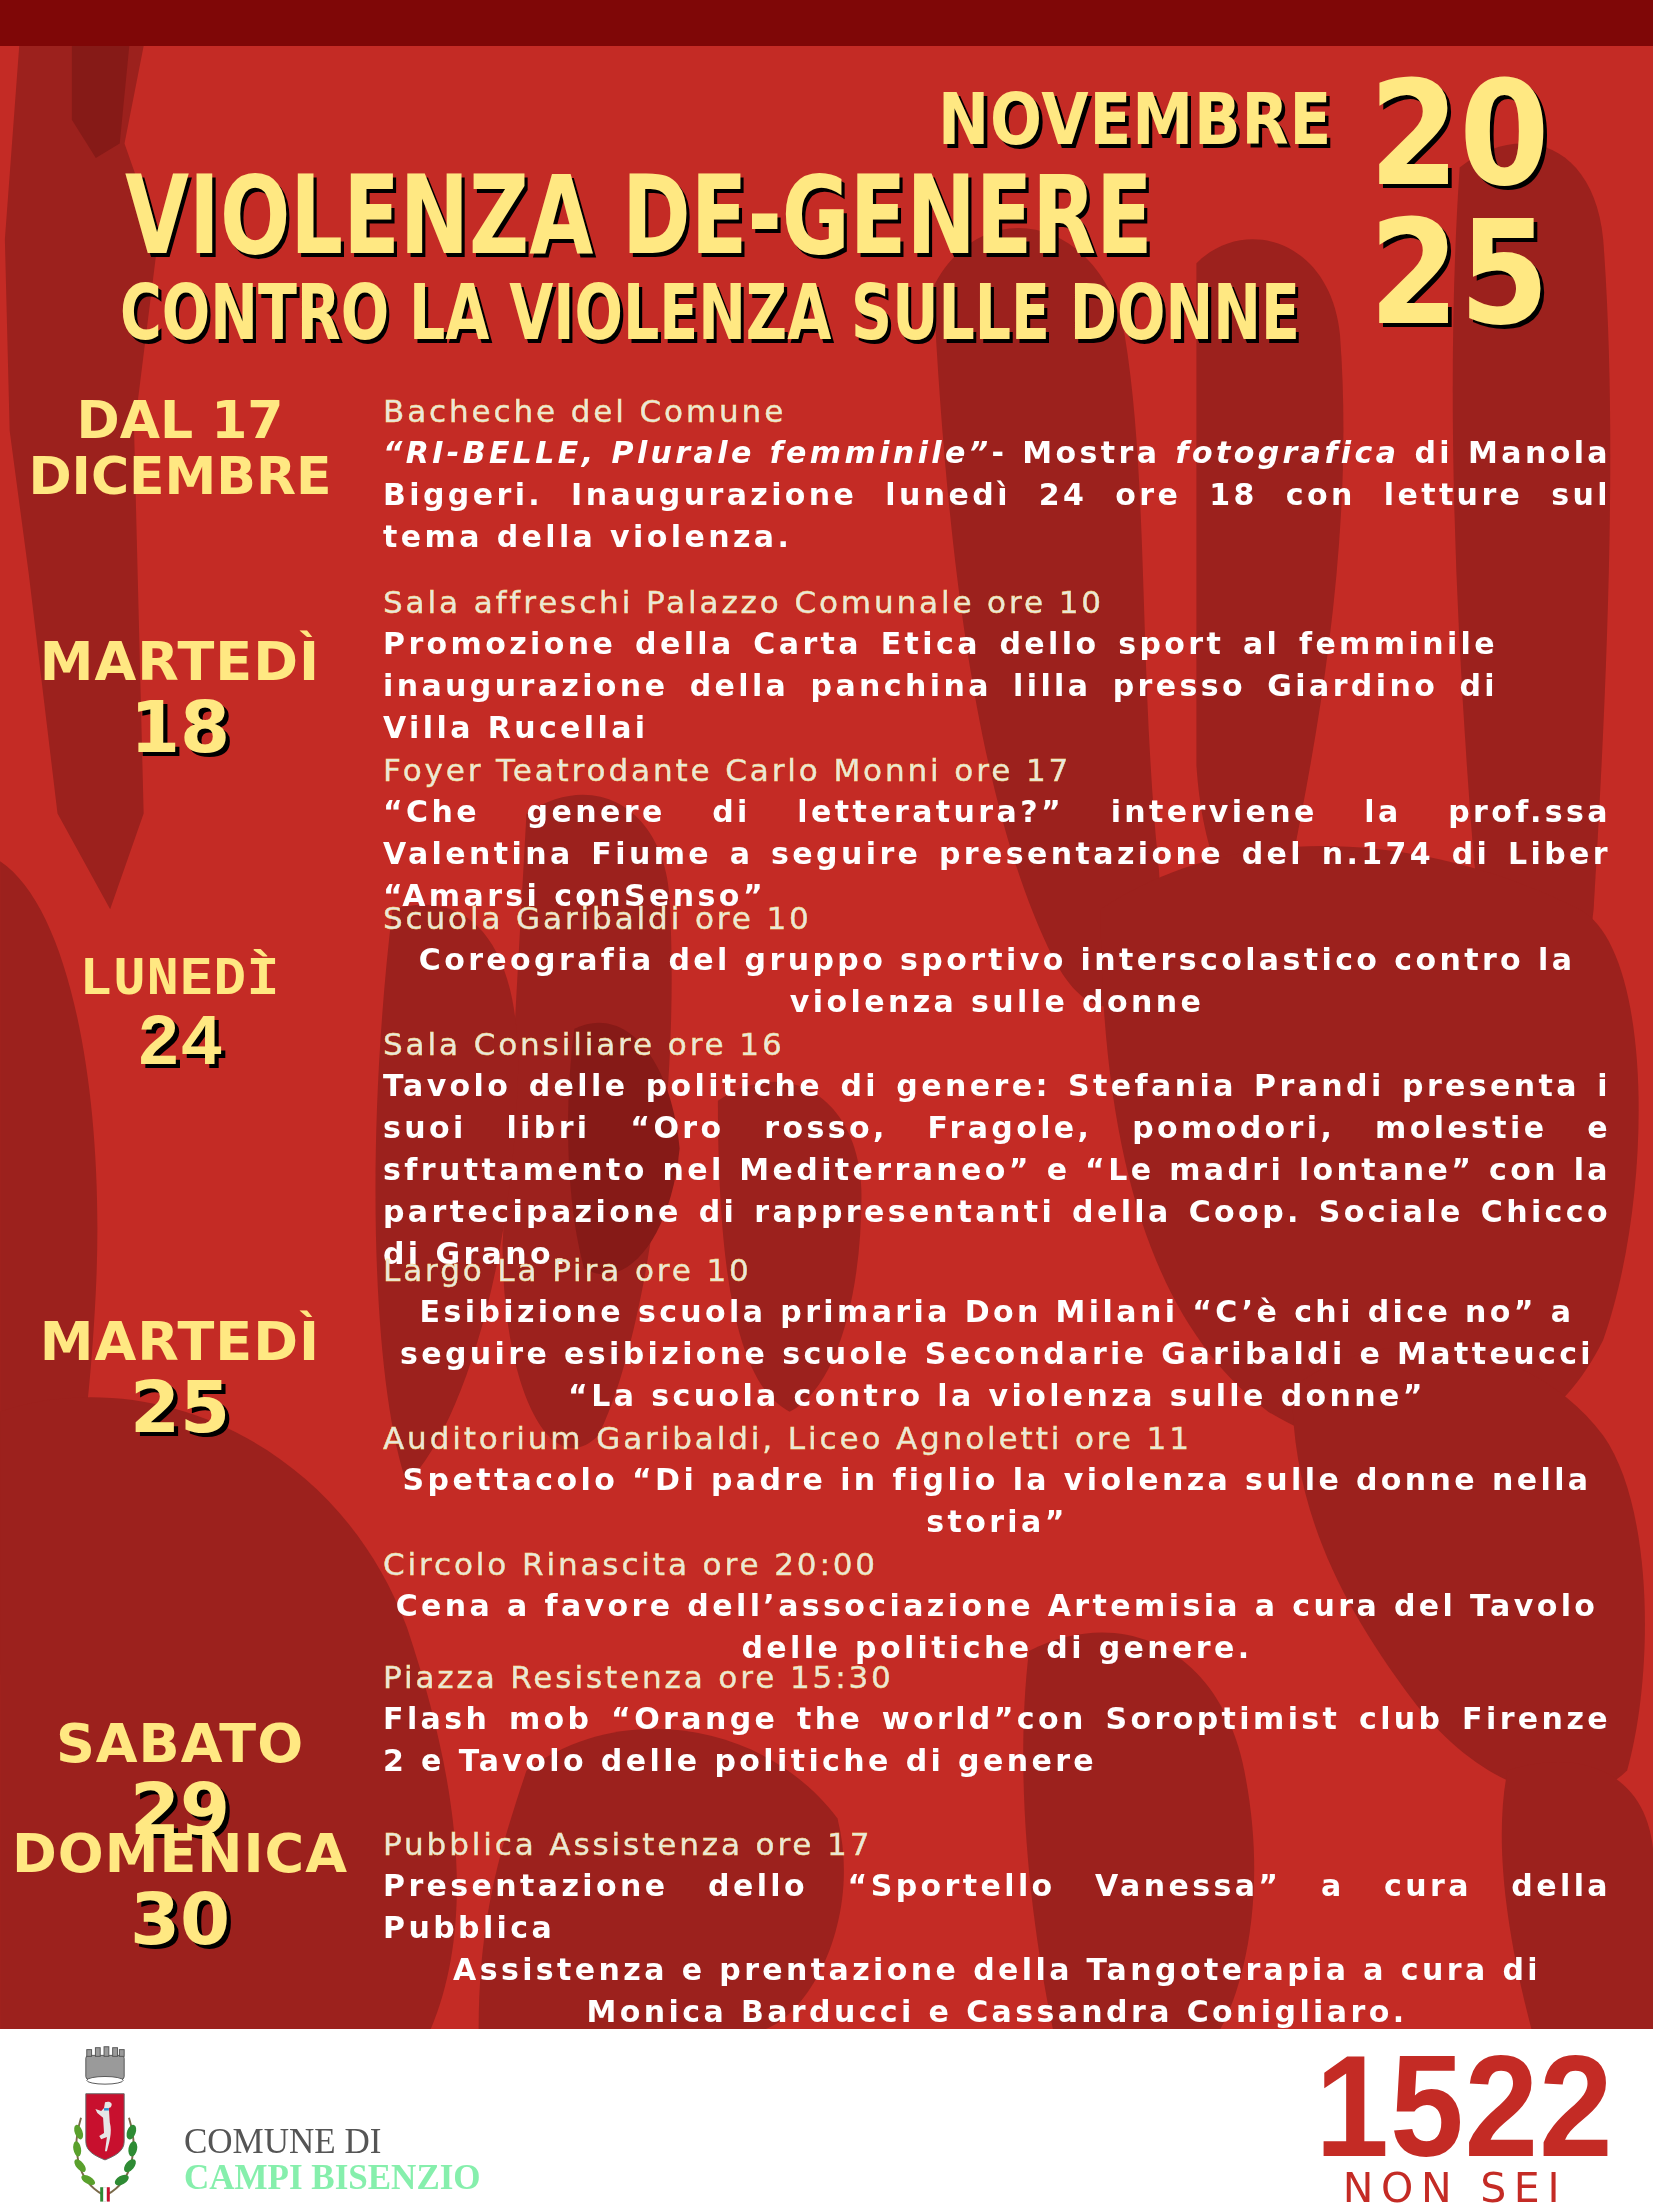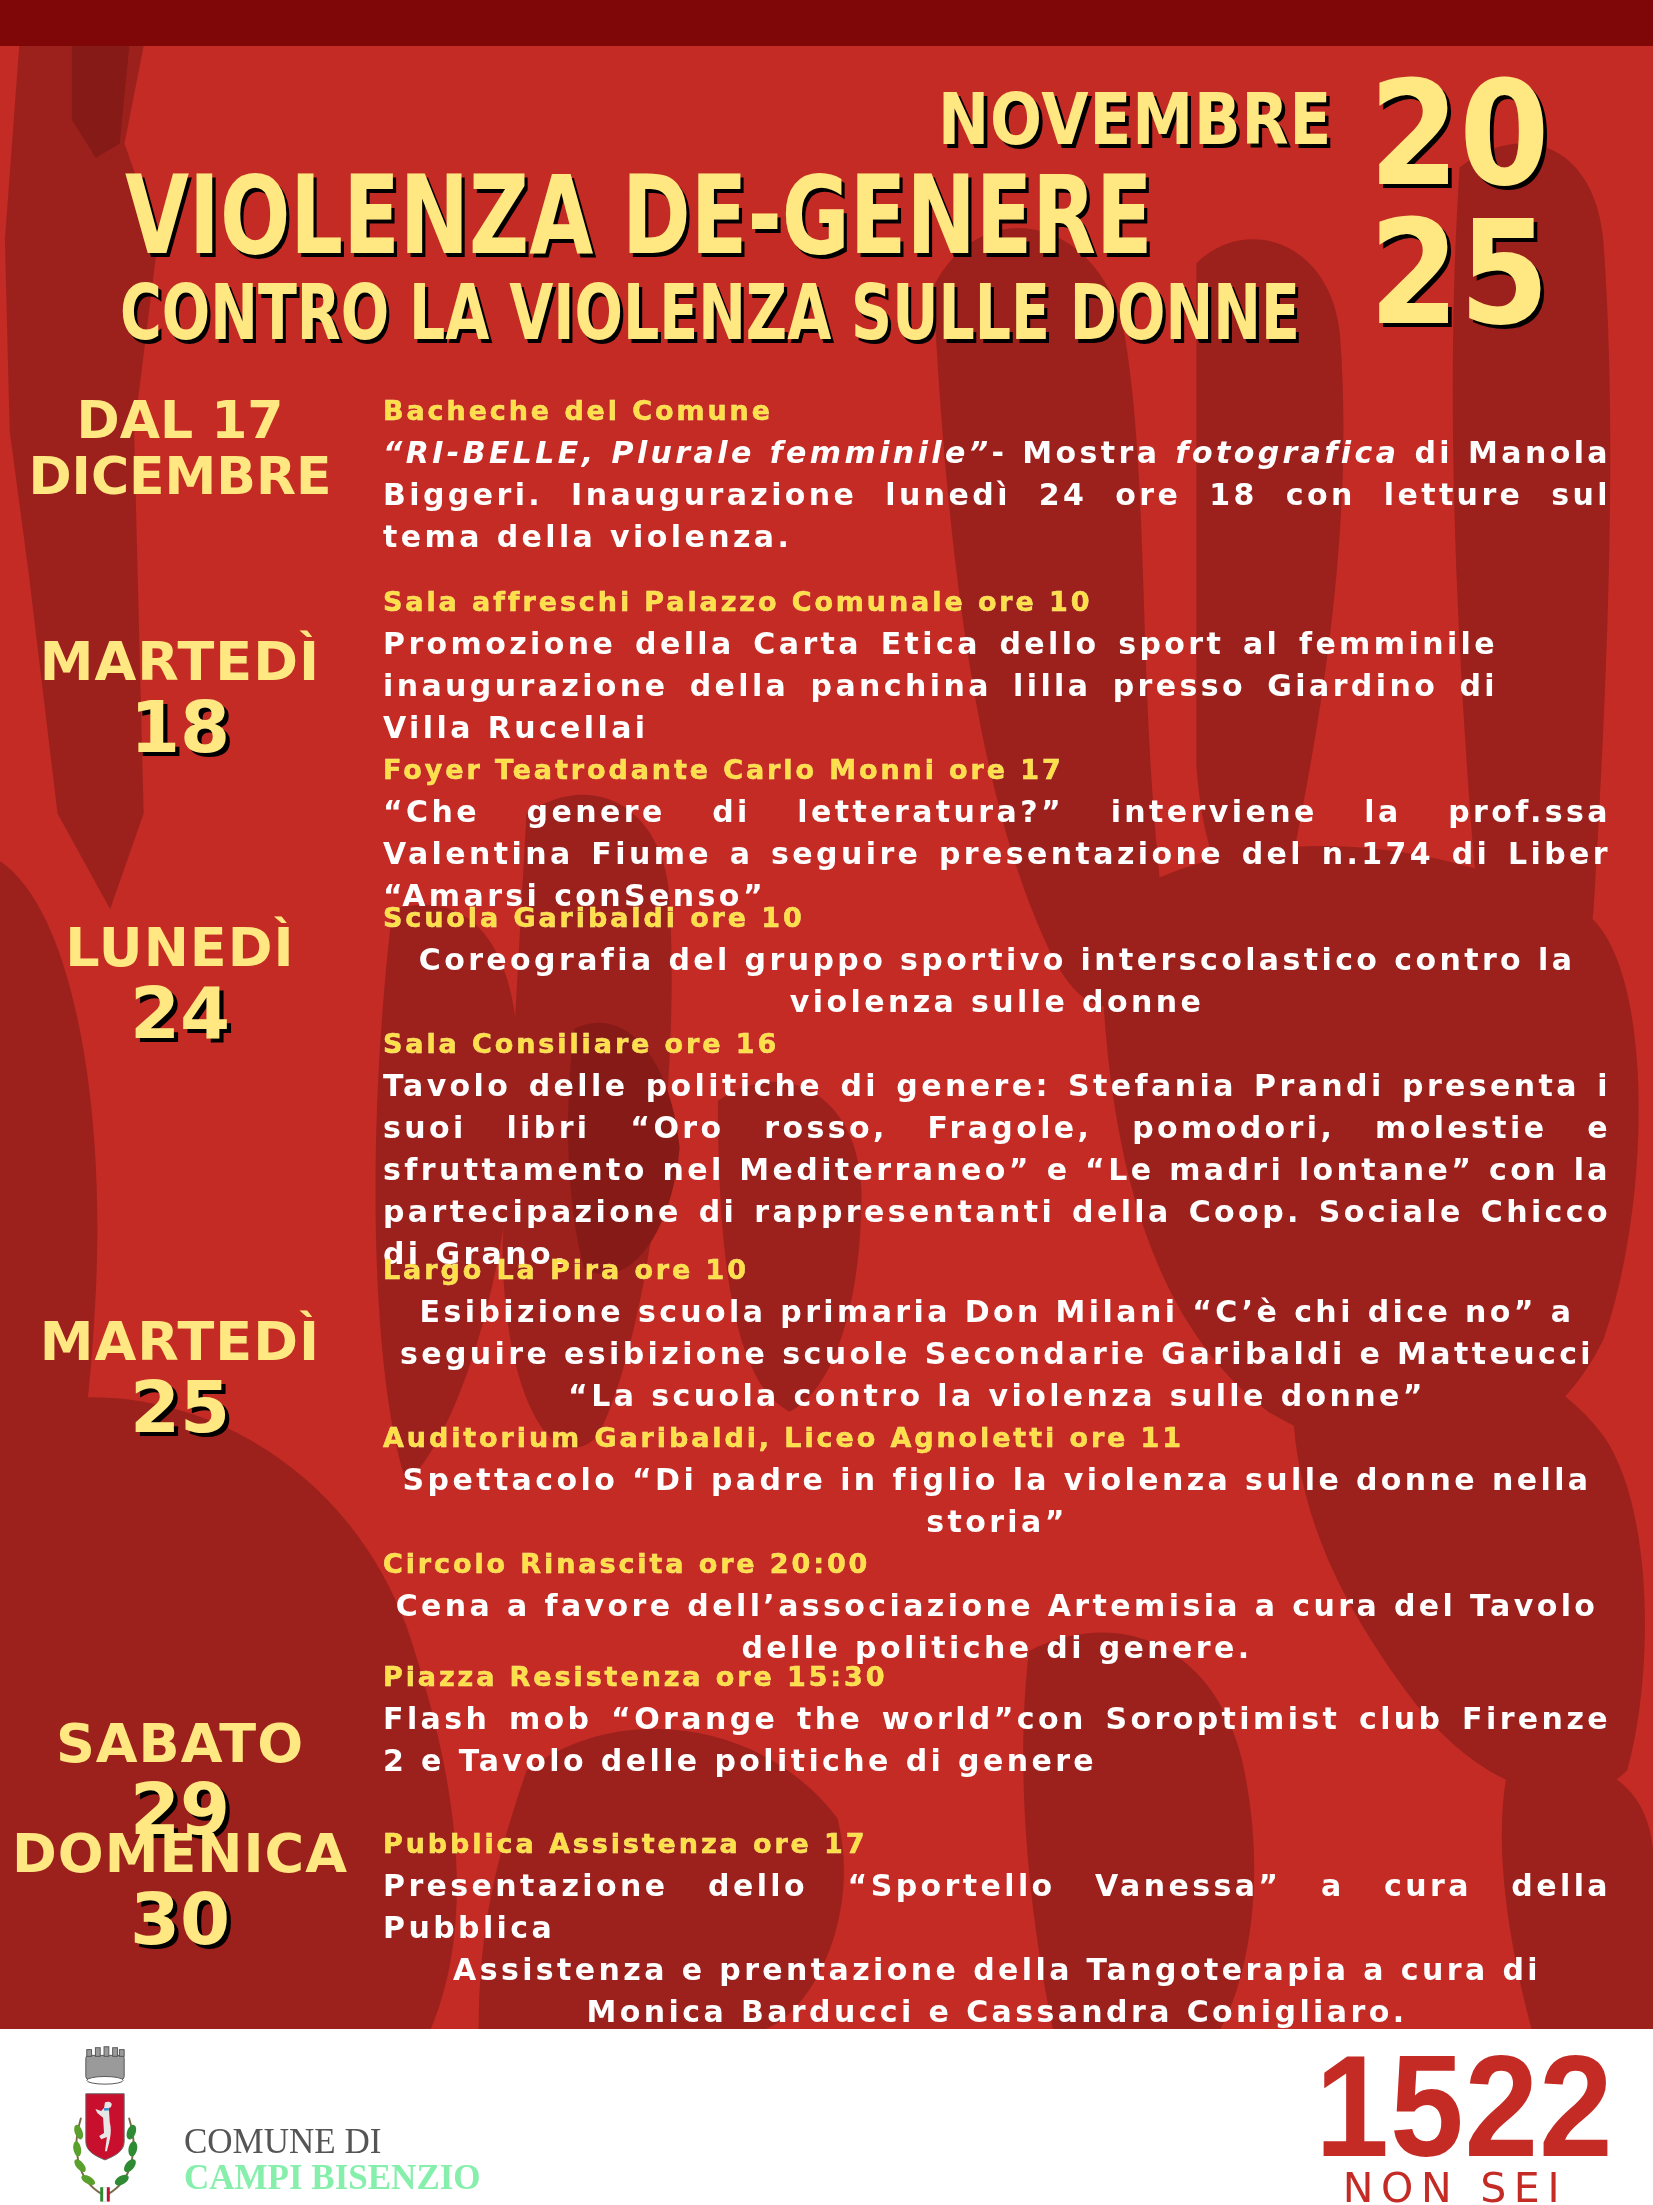--- a/index.html
+++ b/index.html
@@ -12,21 +12,21 @@
   #subtitle { left:120px; top:268px; font-size:77px; transform:scaleX(0.74); }
   #year-top { left:1369px; top:50px; font-size:144px; transform:scaleX(0.9); }
   #year-bottom { left:1369px; top:189px; font-size:144px; transform:scaleX(0.9); }
 
   .date-col { position:absolute; left:0; width:360px; text-align:center; font-family:"DejaVu Sans","Liberation Sans",sans-serif; font-weight:bold; color:#FFE882; }
   .date-col .day { display:block; font-size:54px; line-height:1.05; letter-spacing:1px; }
   .date-col .num { display:block; font-size:72px; line-height:1.0; text-shadow:4.3px 4.3px 0 #000; }
   .date-col .range { display:block; font-size:52px; line-height:1.08; text-shadow:none; }
 
   .ev { position:absolute; left:383px; width:1228px; font-family:"DejaVu Sans","Liberation Sans",sans-serif; font-weight:bold; }
-  .ev .place { display:block; color:#fde047; font-size:27px; line-height:42px; letter-spacing:2.9px; font-weight:bold; -webkit-text-stroke:0.5px #FFE882; }
+  .ev .place { display:block; color:#e5e5e5; font-size:31px; line-height:42px; letter-spacing:2.9px; font-weight:normal; -webkit-text-stroke:0.5px #FFE882; }
   .ev .desc { display:block; color:#FFFFFF; font-size:30px; line-height:42px; letter-spacing:3.4px; text-align:justify; }
   .ev .desc.left { text-align:center; }
   .ev .desc i { font-style:italic; }
 
   .footer { position:absolute; left:0; top:2029px; width:1654px; height:176px; background:#FFFFFF; }
   .crest { position:absolute; left:57px; top:2041px; width:96px; height:163px; }
   .comune-1 { position:absolute; left:184px; top:2122px; font-family:"Liberation Serif","DejaVu Serif",serif; font-size:35px; color:#555555; }
   .comune-2 { position:absolute; left:184px; top:2158px; font-family:"Liberation Serif","DejaVu Serif",serif; font-size:35px; color:#86efac; font-weight:bold; }
   .hotline { position:absolute; left:1302px; top:2035px; width:325px; text-align:center; font-family:"Liberation Sans","DejaVu Sans",sans-serif; font-weight:bold; color:#C42B25; font-size:144px; line-height:1; letter-spacing:1px; transform:scaleX(0.92); transform-origin:center top; }
   .nonsei { position:absolute; left:1273px; top:2164px; width:364px; text-align:center; font-family:"DejaVu Sans","Liberation Sans",sans-serif; color:#C42B25; font-size:41px; letter-spacing:7.7px; }
@@ -72,21 +72,21 @@
 <div class="date-col" style="top:392px;">
   <span class="range">DAL 17</span>
   <span class="range">DICEMBRE</span>
 </div>
 
 <div class="date-col" style="top:634px;">
   <span class="day">MARTEDÌ</span>
   <span class="num">18</span>
 </div>
 
-<div class="date-col" style="top:920px;">
+<div class="date-col" style="top:952px;font-family:Liberation Mono, monospace;">
   <span class="day">LUNEDÌ</span>
   <span class="num">24</span>
 </div>
 
 <div class="date-col" style="top:1314px;">
   <span class="day">MARTEDÌ</span>
   <span class="num">25</span>
 </div>
 
 <div class="date-col" style="top:1716px;">

